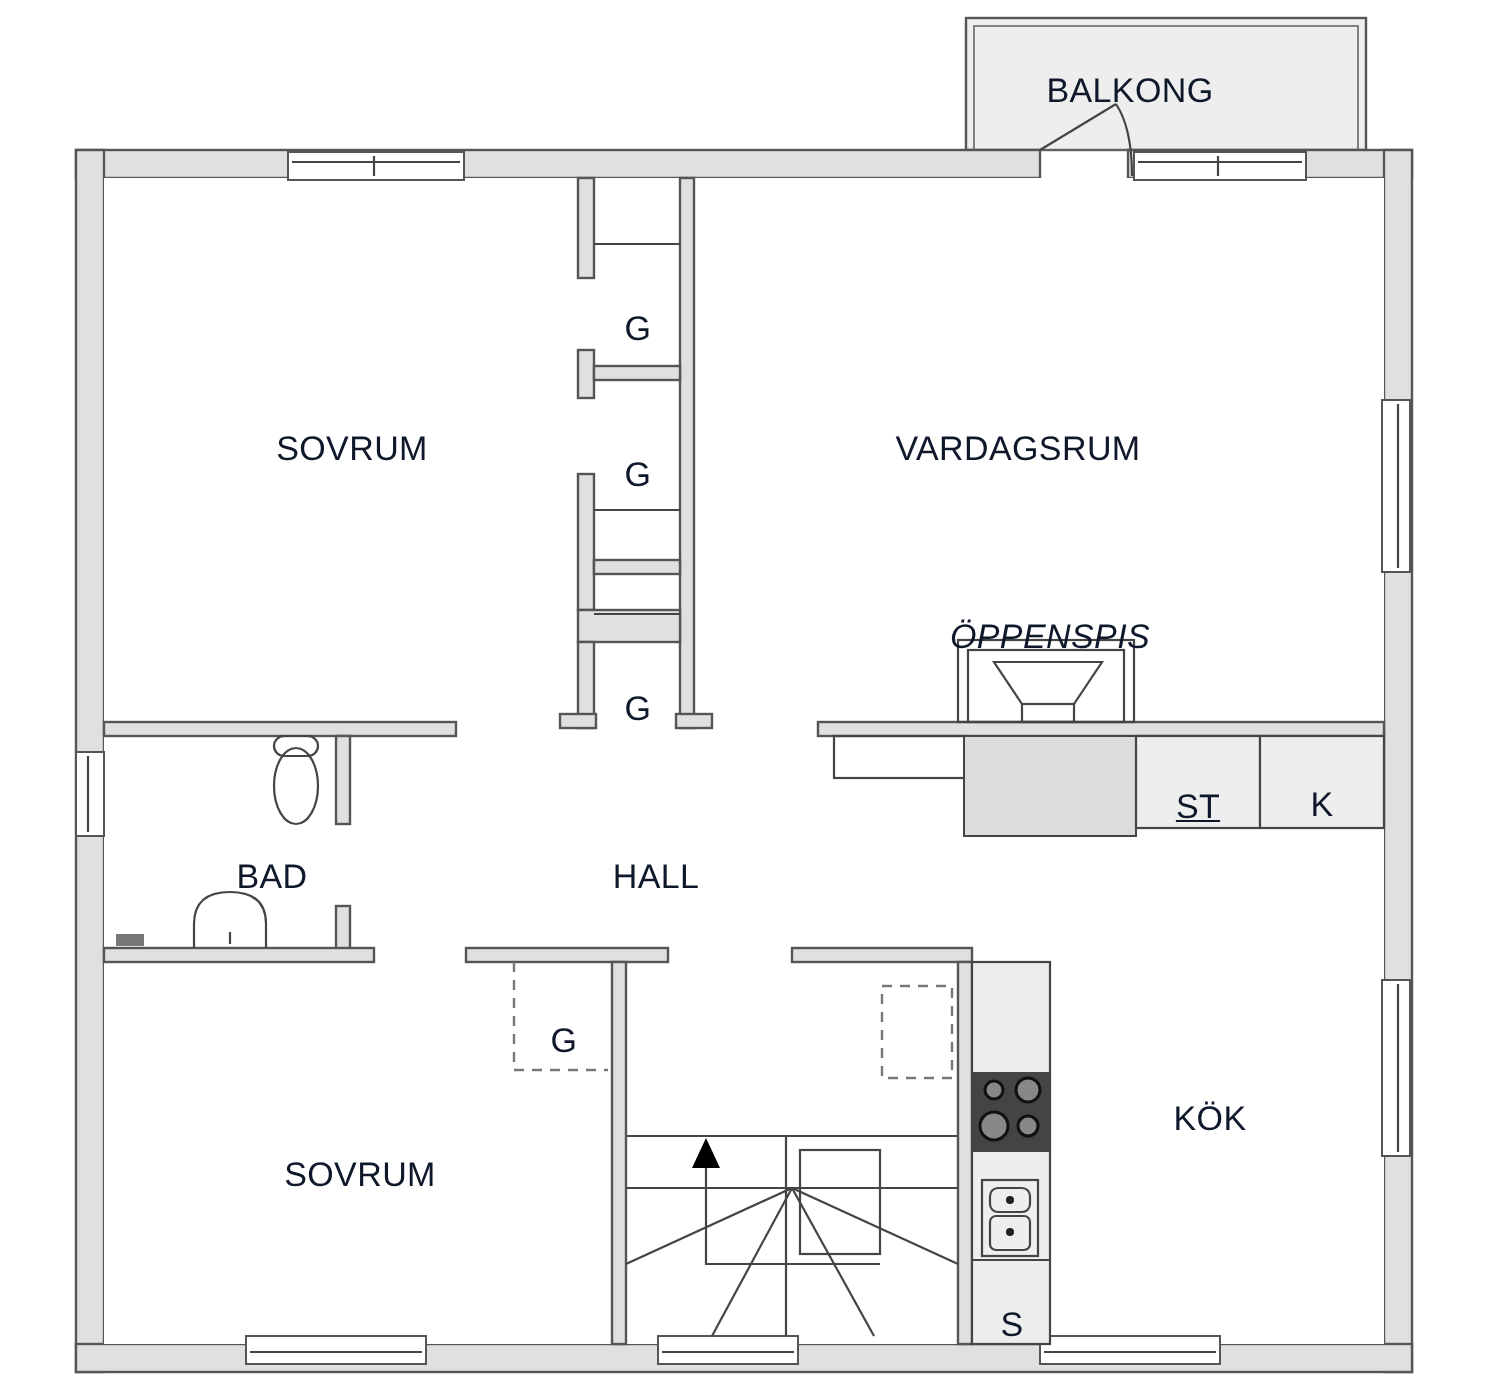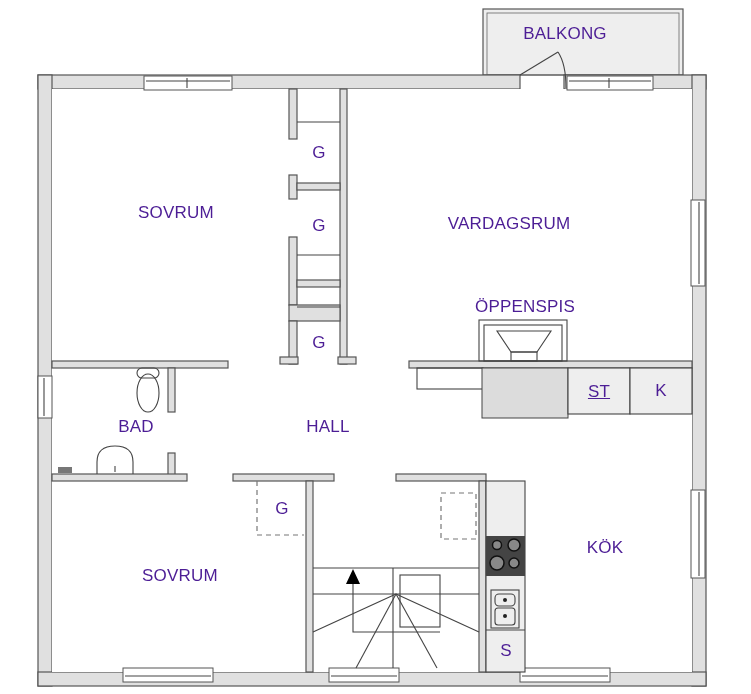--- a/index.html
+++ b/index.html
@@ -7,24 +7,25 @@
   #plan { position: absolute; left: 0; top: 0; width: 751px; height: 694px; }
   .wall { fill: #e0e0e0; stroke: #555; stroke-width: 1.2; }
   .thin { fill: none; stroke: #444; stroke-width: 1.1; }
   .cab { fill: #eeeeee; stroke: #444; stroke-width: 1.1; }
   .dash { fill: none; stroke: #777; stroke-width: 1.2; stroke-dasharray: 5 4; }
   .win { fill: #fff; stroke: #555; stroke-width: 1; }
   .label {
     position: absolute;
     font-family: "Liberation Sans", sans-serif;
     font-size: 17px;
-    color: #4c1d95;
+    color: #0f172a;
     transform: translate(-50%, -50%);
     white-space: nowrap;
     letter-spacing: 0.2px;
+    margin-top: 12px;
   }
 </style>
 </head>
 <body>
 
 <svg id="plan" viewBox="0 0 751 694" xmlns="http://www.w3.org/2000/svg">
 
   <g>
     <rect x="483" y="9" width="200" height="66" fill="#eeeeee" stroke="#555" stroke-width="1.2"></rect>
     <rect x="487" y="13" width="192" height="62" fill="none" stroke="#666" stroke-width="0.8"></rect>
@@ -161,22 +162,22 @@
     <polygon points="346,584 360,584 353,569" fill="#000"></polygon>
     <line class="thin" x1="313" y1="632" x2="396" y2="594"></line>
     <line class="thin" x1="356" y1="668" x2="396" y2="594"></line>
     <line class="thin" x1="437" y1="668" x2="396" y2="594"></line>
     <line class="thin" x1="479" y1="632" x2="396" y2="594"></line>
   </g>
 </svg>
 
 <div class="label" style="left:565px;top:34px;">BALKONG</div>
 <div class="label" style="left:176px;top:213px;">SOVRUM</div>
-<div class="label" style="left:509px;top:224px;">VARDAGSRUM</div>
-<div class="label" style="left:525px;top:307px;">ÖPPENSPIS</div>
+<div class="label" style="left:509px;top:213px;">VARDAGSRUM</div>
+<div class="label" style="left:525px;top:307px;font-style:italic;">ÖPPENSPIS</div>
 <div class="label" style="left:319px;top:153px;">G</div>
 <div class="label" style="left:319px;top:226px;">G</div>
 <div class="label" style="left:319px;top:343px;">G</div>
 <div class="label" style="left:136px;top:427px;">BAD</div>
 <div class="label" style="left:328px;top:427px;">HALL</div>
 <div class="label" style="left:599px;top:392px;text-decoration:underline;">ST</div>
 <div class="label" style="left:661px;top:391px;">K</div>
 <div class="label" style="left:282px;top:509px;">G</div>
 <div class="label" style="left:605px;top:548px;">KÖK</div>
 <div class="label" style="left:180px;top:576px;">SOVRUM</div>

